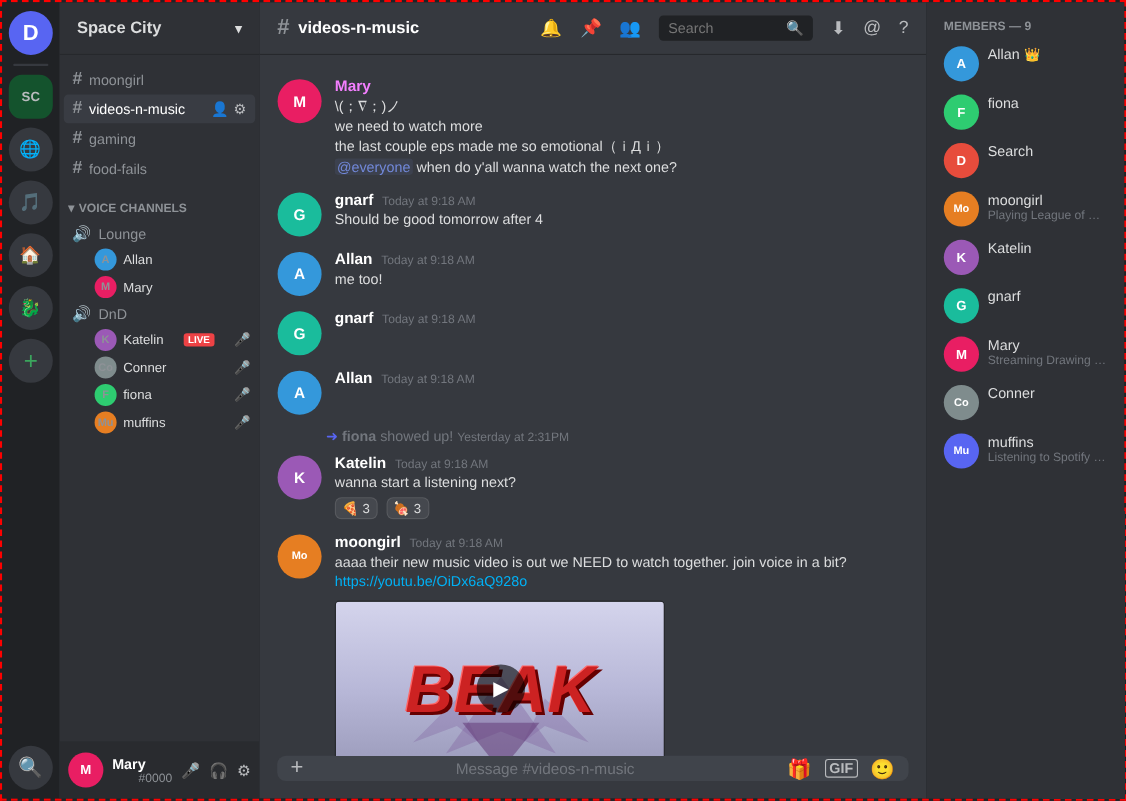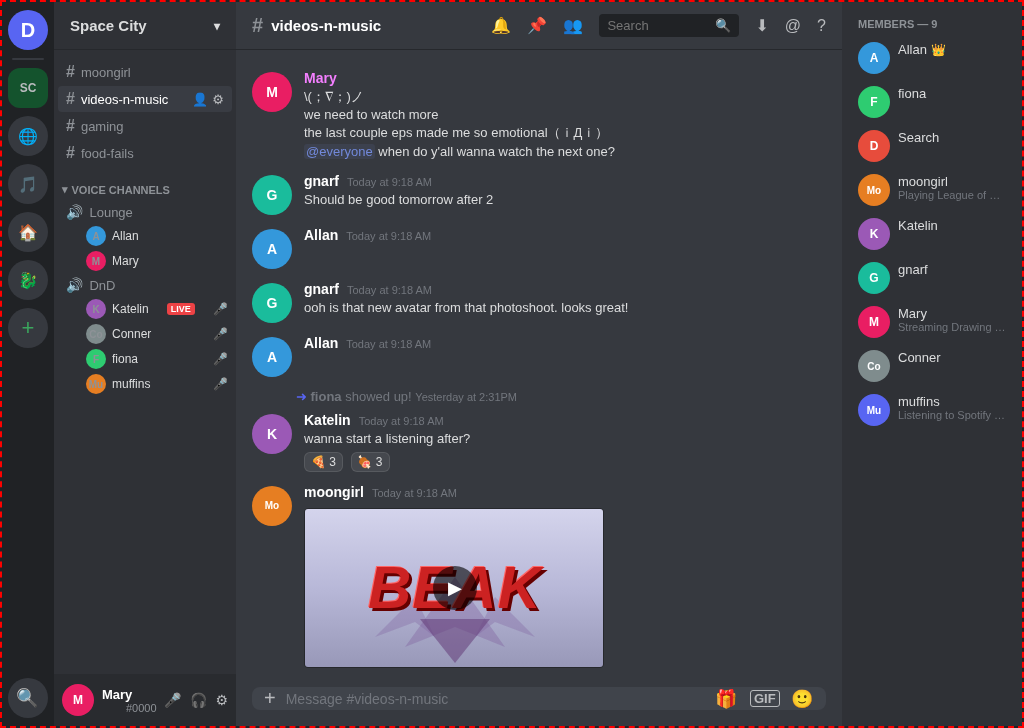--- a/index.html
+++ b/index.html
@@ -289,20 +289,21 @@
       gap: 10px;
     }
     .message-input-box input {
       flex: 1;
       background: transparent;
       border: none;
       outline: none;
       color: #dcddde;
       font-size: 14px;
       padding: 0 0;
+      text-align: center;
     }
     .message-input-box input::placeholder { color: #72767d; }
     .input-icons { display: flex; align-items: center; gap: 12px; color: #b9bbbe; font-size: 18px; }
     .add-icon { color: #b9bbbe; font-size: 20px; cursor: pointer; }
 
     
     .members-sidebar {
       width: 180px;
       background: #2f3136;
       padding: 16px 8px;
@@ -562,42 +563,42 @@
       </div>
     </div>
 
     <div class="message-group">
       <div class="message-avatar av-teal">G</div>
       <div class="message-content">
         <div class="message-header">
           <span class="message-author">gnarf</span>
           <span class="message-timestamp">Today at 9:18 AM</span>
         </div>
-        <div class="message-text">Should be good tomorrow after 2</div>
+        <div class="message-text">Should be good tomorrow after 4</div>
       </div>
     </div>
 
     <div class="message-group">
       <div class="message-avatar av-blue">A</div>
       <div class="message-content">
         <div class="message-header">
           <span class="message-author">Allan</span>
           <span class="message-timestamp">Today at 9:18 AM</span>
         </div>
+        <div class="message-text">me too!</div>
       </div>
     </div>
 
     <div class="message-group">
       <div class="message-avatar av-teal">G</div>
       <div class="message-content">
         <div class="message-header">
           <span class="message-author">gnarf</span>
           <span class="message-timestamp">Today at 9:18 AM</span>
         </div>
-        <div class="message-text">ooh is that new avatar from that photoshoot. looks great!</div>
       </div>
     </div>
 
     <div class="message-group">
       <div class="message-avatar av-blue">A</div>
       <div class="message-content">
         <div class="message-header">
           <span class="message-author">Allan</span>
           <span class="message-timestamp">Today at 9:18 AM</span>
         </div>
@@ -609,34 +610,38 @@
       <strong>fiona</strong> showed up! <span style="color:#72767d;font-size:11px">Yesterday at 2:31PM</span>
     </div>
 
     <div class="message-group">
       <div class="message-avatar av-purple">K</div>
       <div class="message-content">
         <div class="message-header">
           <span class="message-author">Katelin</span>
           <span class="message-timestamp">Today at 9:18 AM</span>
         </div>
-        <div class="message-text">wanna start a listening after?</div>
+        <div class="message-text">wanna start a listening next?</div>
         <div>
           <span class="reaction">🍕 3</span>
           <span class="reaction">🍖 3</span>
         </div>
       </div>
     </div>
 
     <div class="message-group">
       <div class="message-avatar av-orange" style="font-size:10px">Mo</div>
       <div class="message-content">
         <div class="message-header">
           <span class="message-author">moongirl</span>
           <span class="message-timestamp">Today at 9:18 AM</span>
+        </div>
+        <div class="message-text">
+          aaaa their new music video is out we NEED to watch together. join voice in a bit?<br>
+          <a href="#">https://youtu.be/OiDx6aQ928o</a>
         </div>
 
         <div class="video-embed-wrapper">
           <div class="beak-embed">
 
             <div style="position:absolute;bottom:0;left:0;right:0;display:flex;justify-content:center;">
               <svg width="200" height="100" viewBox="0 0 200 100">
                 <polygon points="100,10 50,80 100,60 150,80" fill="rgba(130,100,160,0.4)"></polygon>
                 <polygon points="60,30 20,70 60,55 80,70" fill="rgba(130,100,160,0.35)"></polygon>
                 <polygon points="140,30 180,70 140,55 120,70" fill="rgba(130,100,160,0.35)"></polygon>

